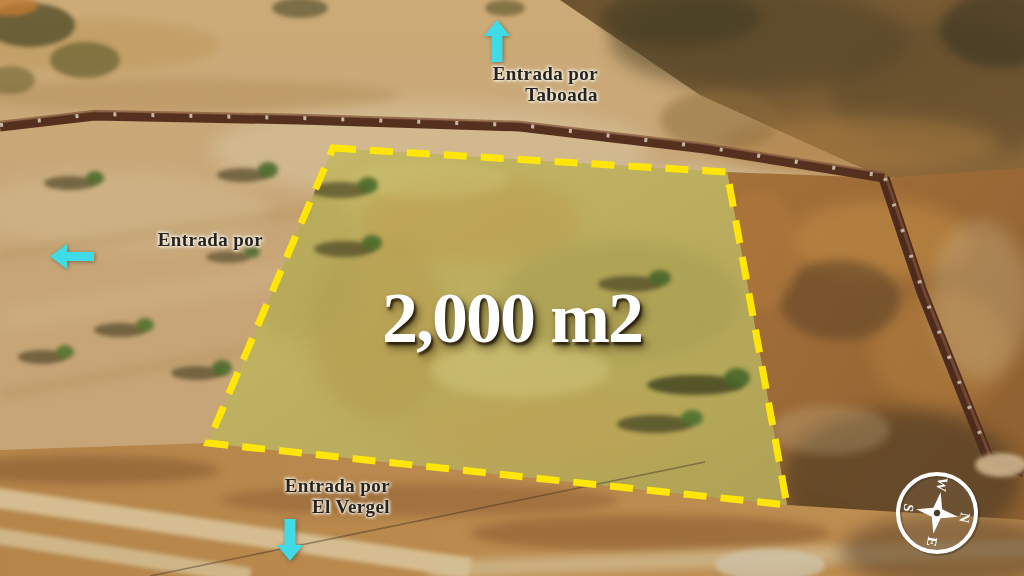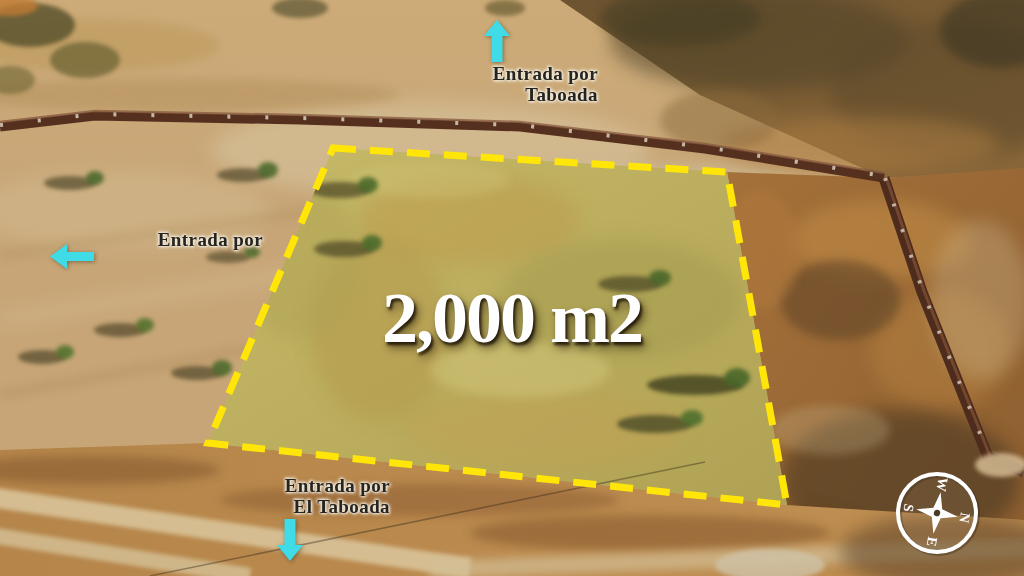--- a/index.html
+++ b/index.html
@@ -191,21 +191,21 @@
 
   <svg class="arrow" style="left:50px;top:244px" width="44" height="25" viewBox="0 0 44 25">
     <path d="M0,12.5 L17,0 L17,8 L44,8 L44,17 L17,17 L17,25 Z" fill="#3fdbe6"></path>
   </svg>
   <div class="lbl" style="left:68px;top:229px;width:195px">
     <div>Entrada por</div>
   </div>
 
   <div class="lbl" style="left:205px;top:475px;width:185px">
     <div>Entrada por</div>
-    <div>El Taboada</div>
+    <div>El Vergel</div>
   </div>
   <svg class="arrow" style="left:277px;top:519px" width="26" height="42" viewBox="0 0 26 42">
     <path d="M13,42 L0,26 L7.5,26 L7.5,0 L18.5,0 L18.5,26 L26,26 Z" fill="#3fdbe6"></path>
   </svg>
 
   <div class="area-lbl">2,000 m2</div>
 
 </div>
 
 </body></html>

